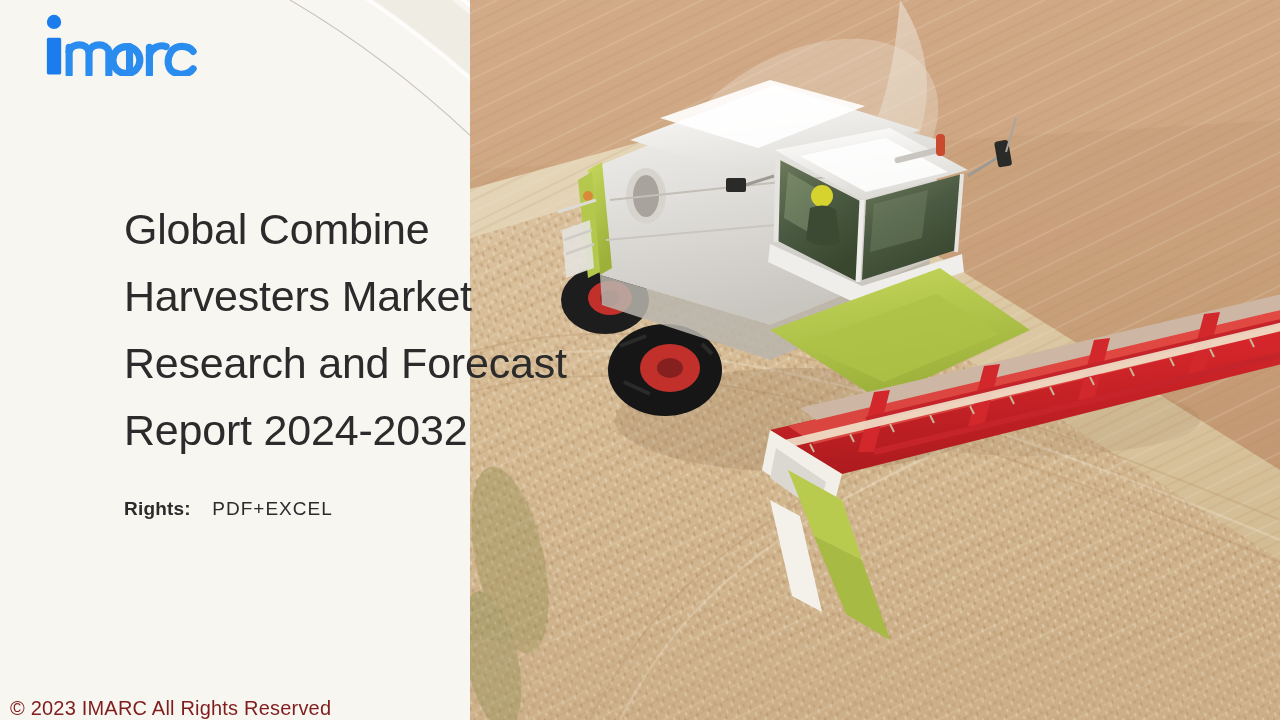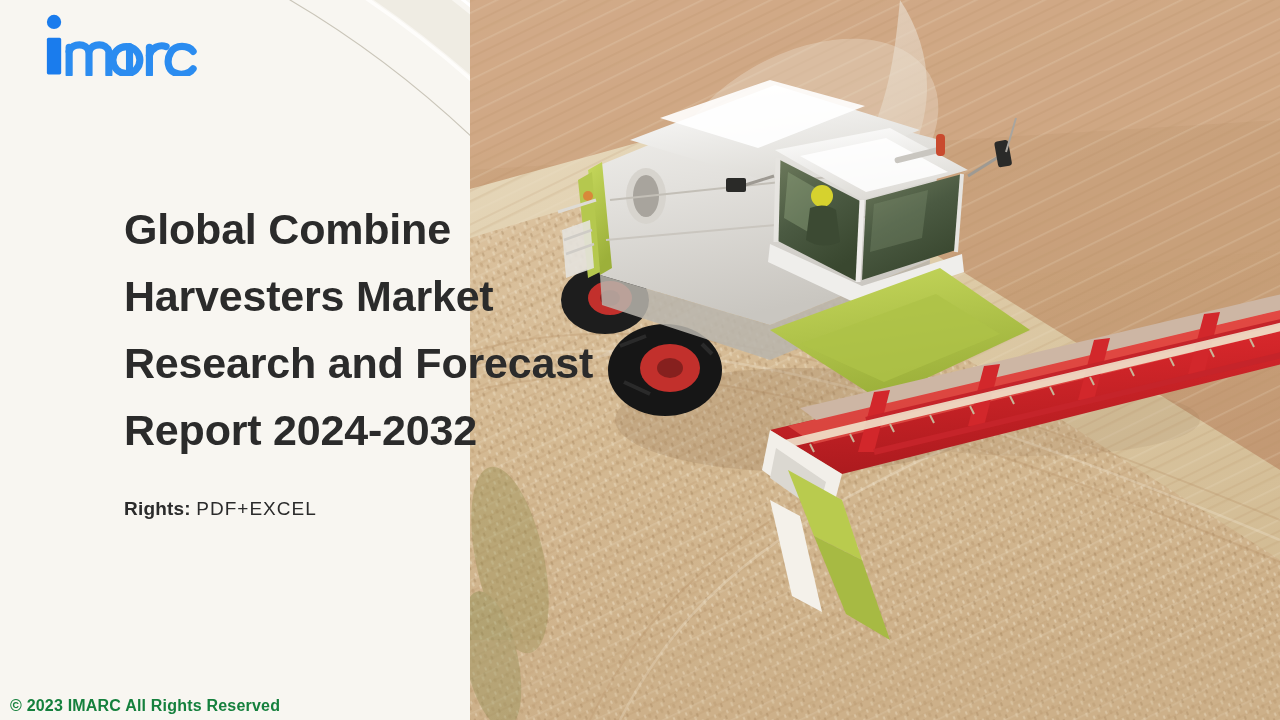--- a/index.html
+++ b/index.html
@@ -34,35 +34,35 @@
     width:220px; height:70px;
   }
   .logo-svg { width:160px; height:62px; display:block; }
 
   
   #text-block {
     position:absolute; left:124px; top:196px; z-index:30;
     width:640px;
   }
   #report-title {
-    font-size:43px; line-height:67px; font-weight:bold;
+    font-size:43px; line-height:67px; font-weight:normal;
     color:#2b2b2b; letter-spacing:-0.2px;
     white-space:pre-line;
   }
   #format-line {
     margin-top:34px; font-size:19px; color:#2b2b2b;
     letter-spacing:0.2px;
   }
   #format-label { font-weight:bold; }
-  #format-value { font-weight:normal; letter-spacing:1px; }
+  #format-value { font-weight:normal; letter-spacing:1px;margin-left:16px; }
 
   
   #footer {
     position:absolute; left:10px; top:697px; z-index:35;
-    font-size:16px; font-weight:bold; color:#15803d;
+    font-size:20px; font-weight:normal; color:#7f1d1d;
     letter-spacing:0.2px;
   }
 </style>
 </head>
 <body>
 
 <div id="page">
 
   <div id="left-panel">
     <svg class="arc-svg" viewBox="0 0 470 720" preserveAspectRatio="none">

